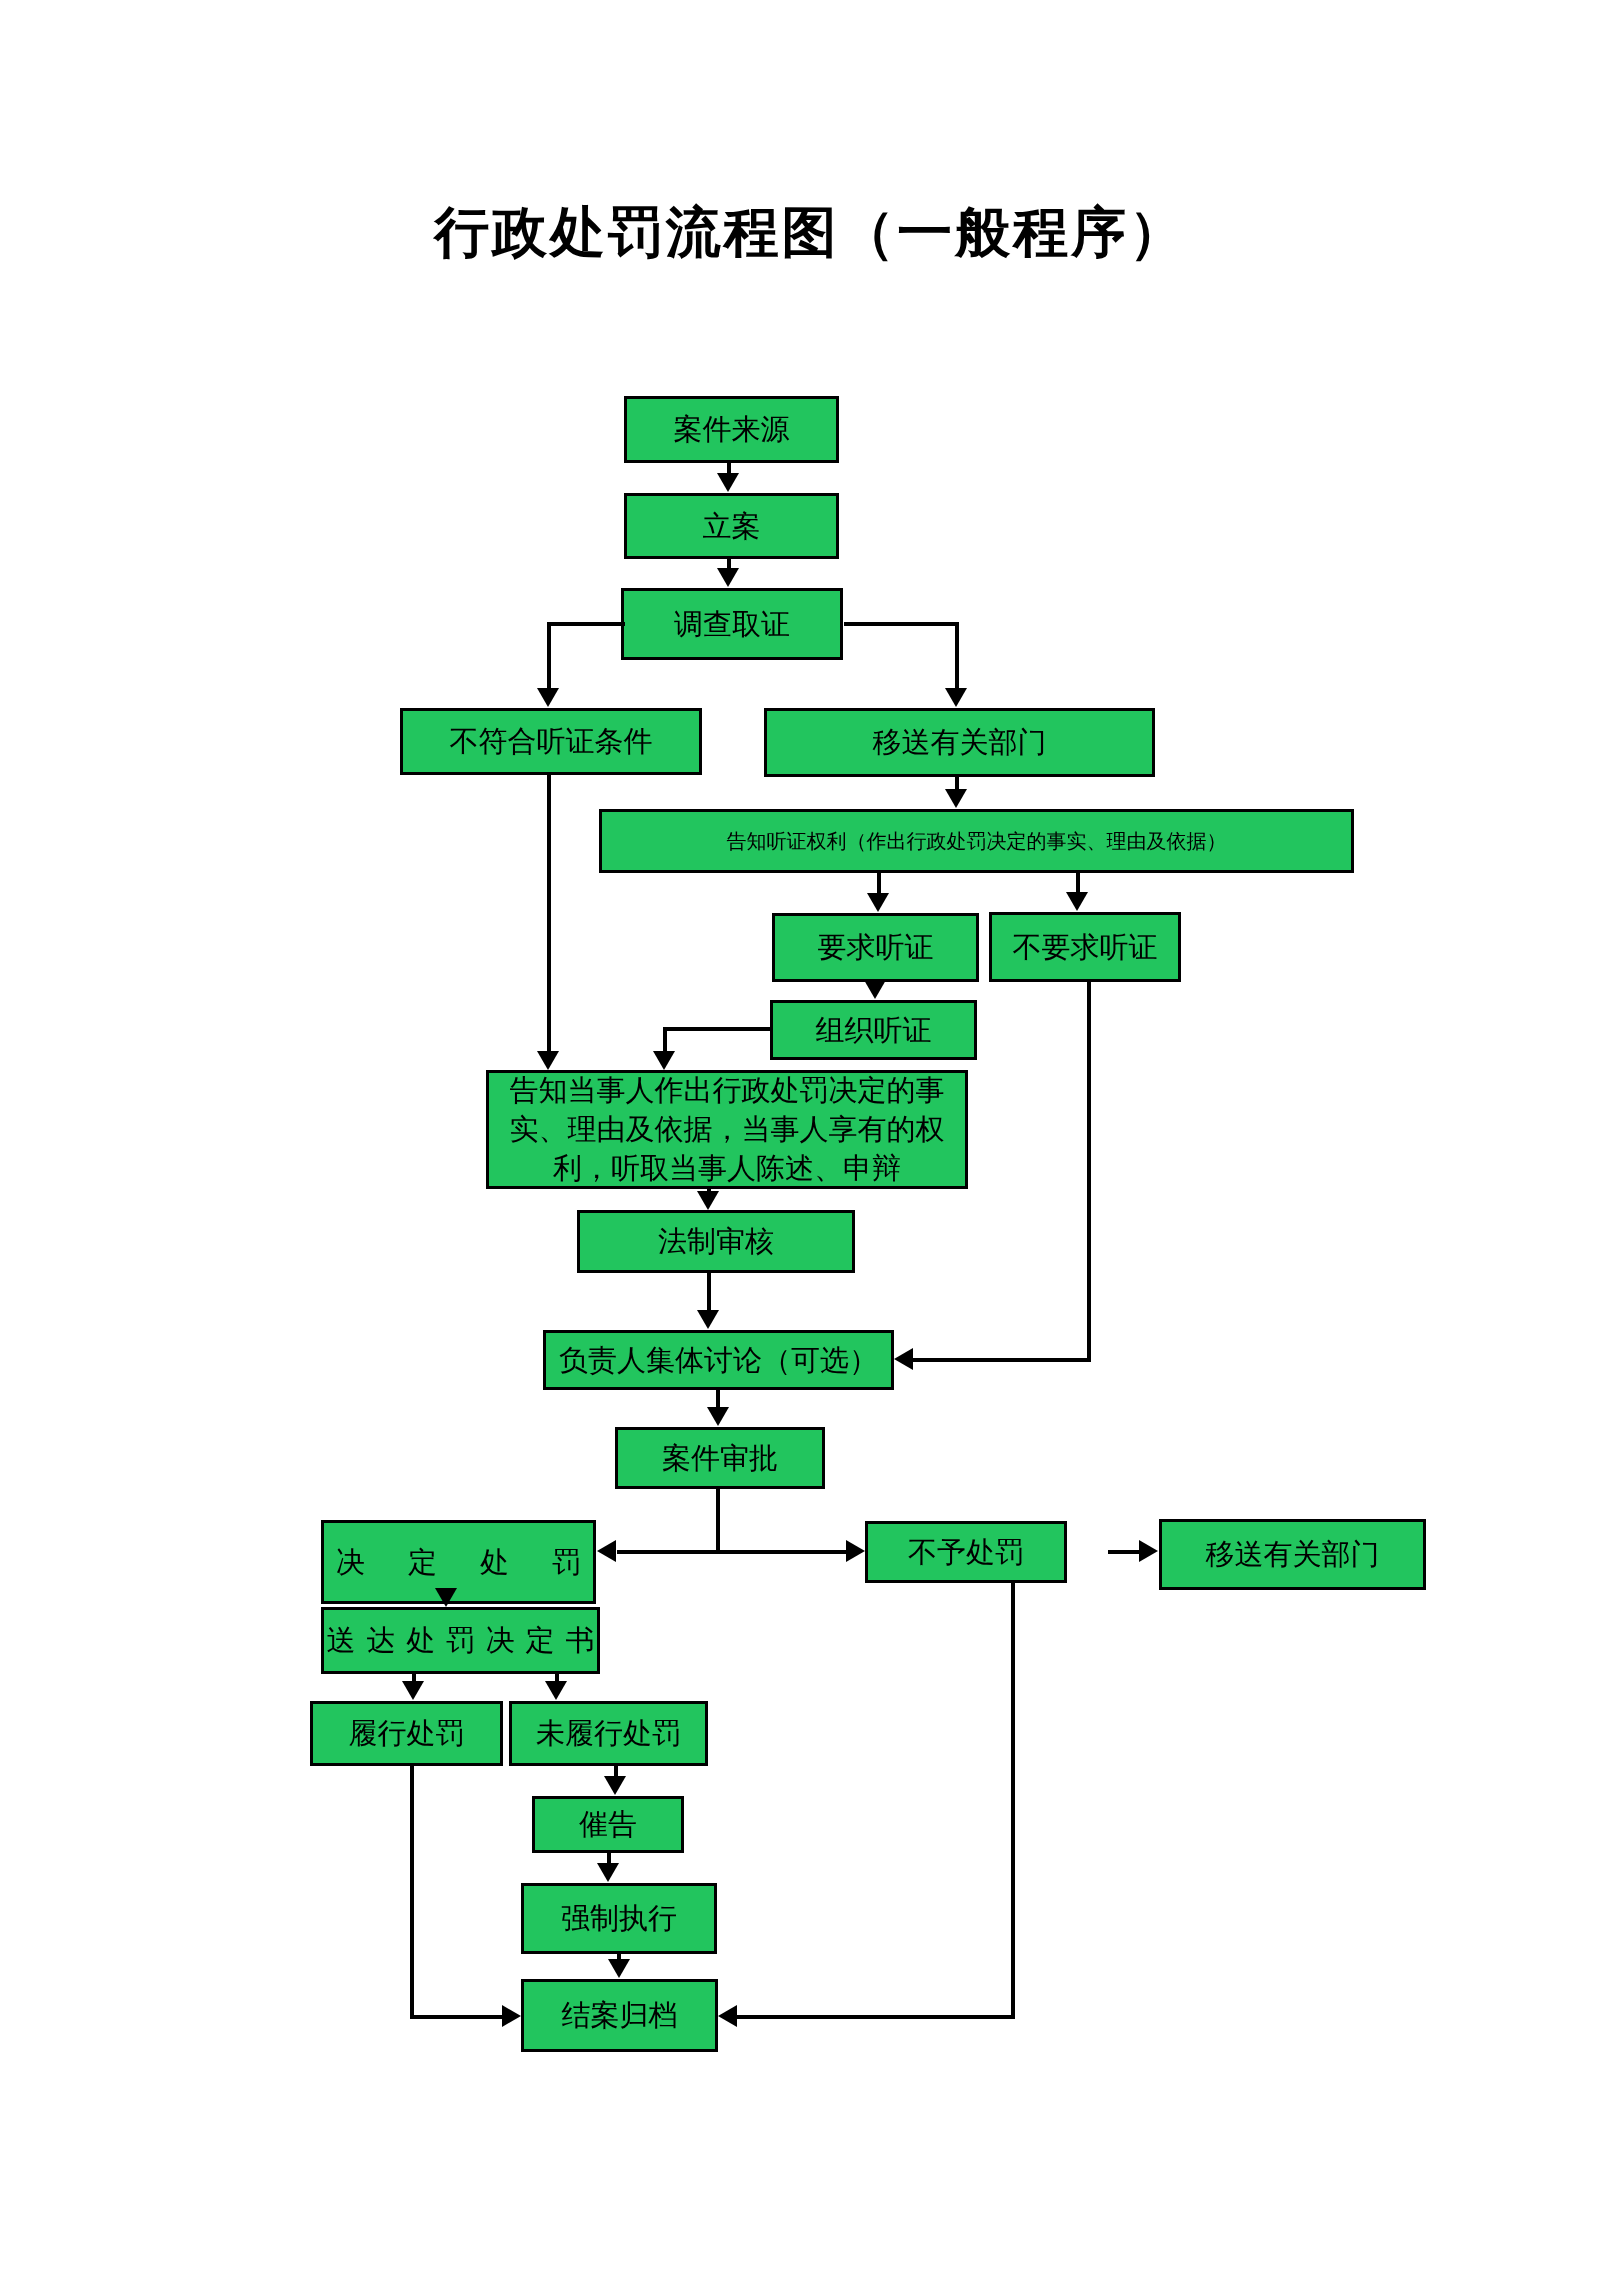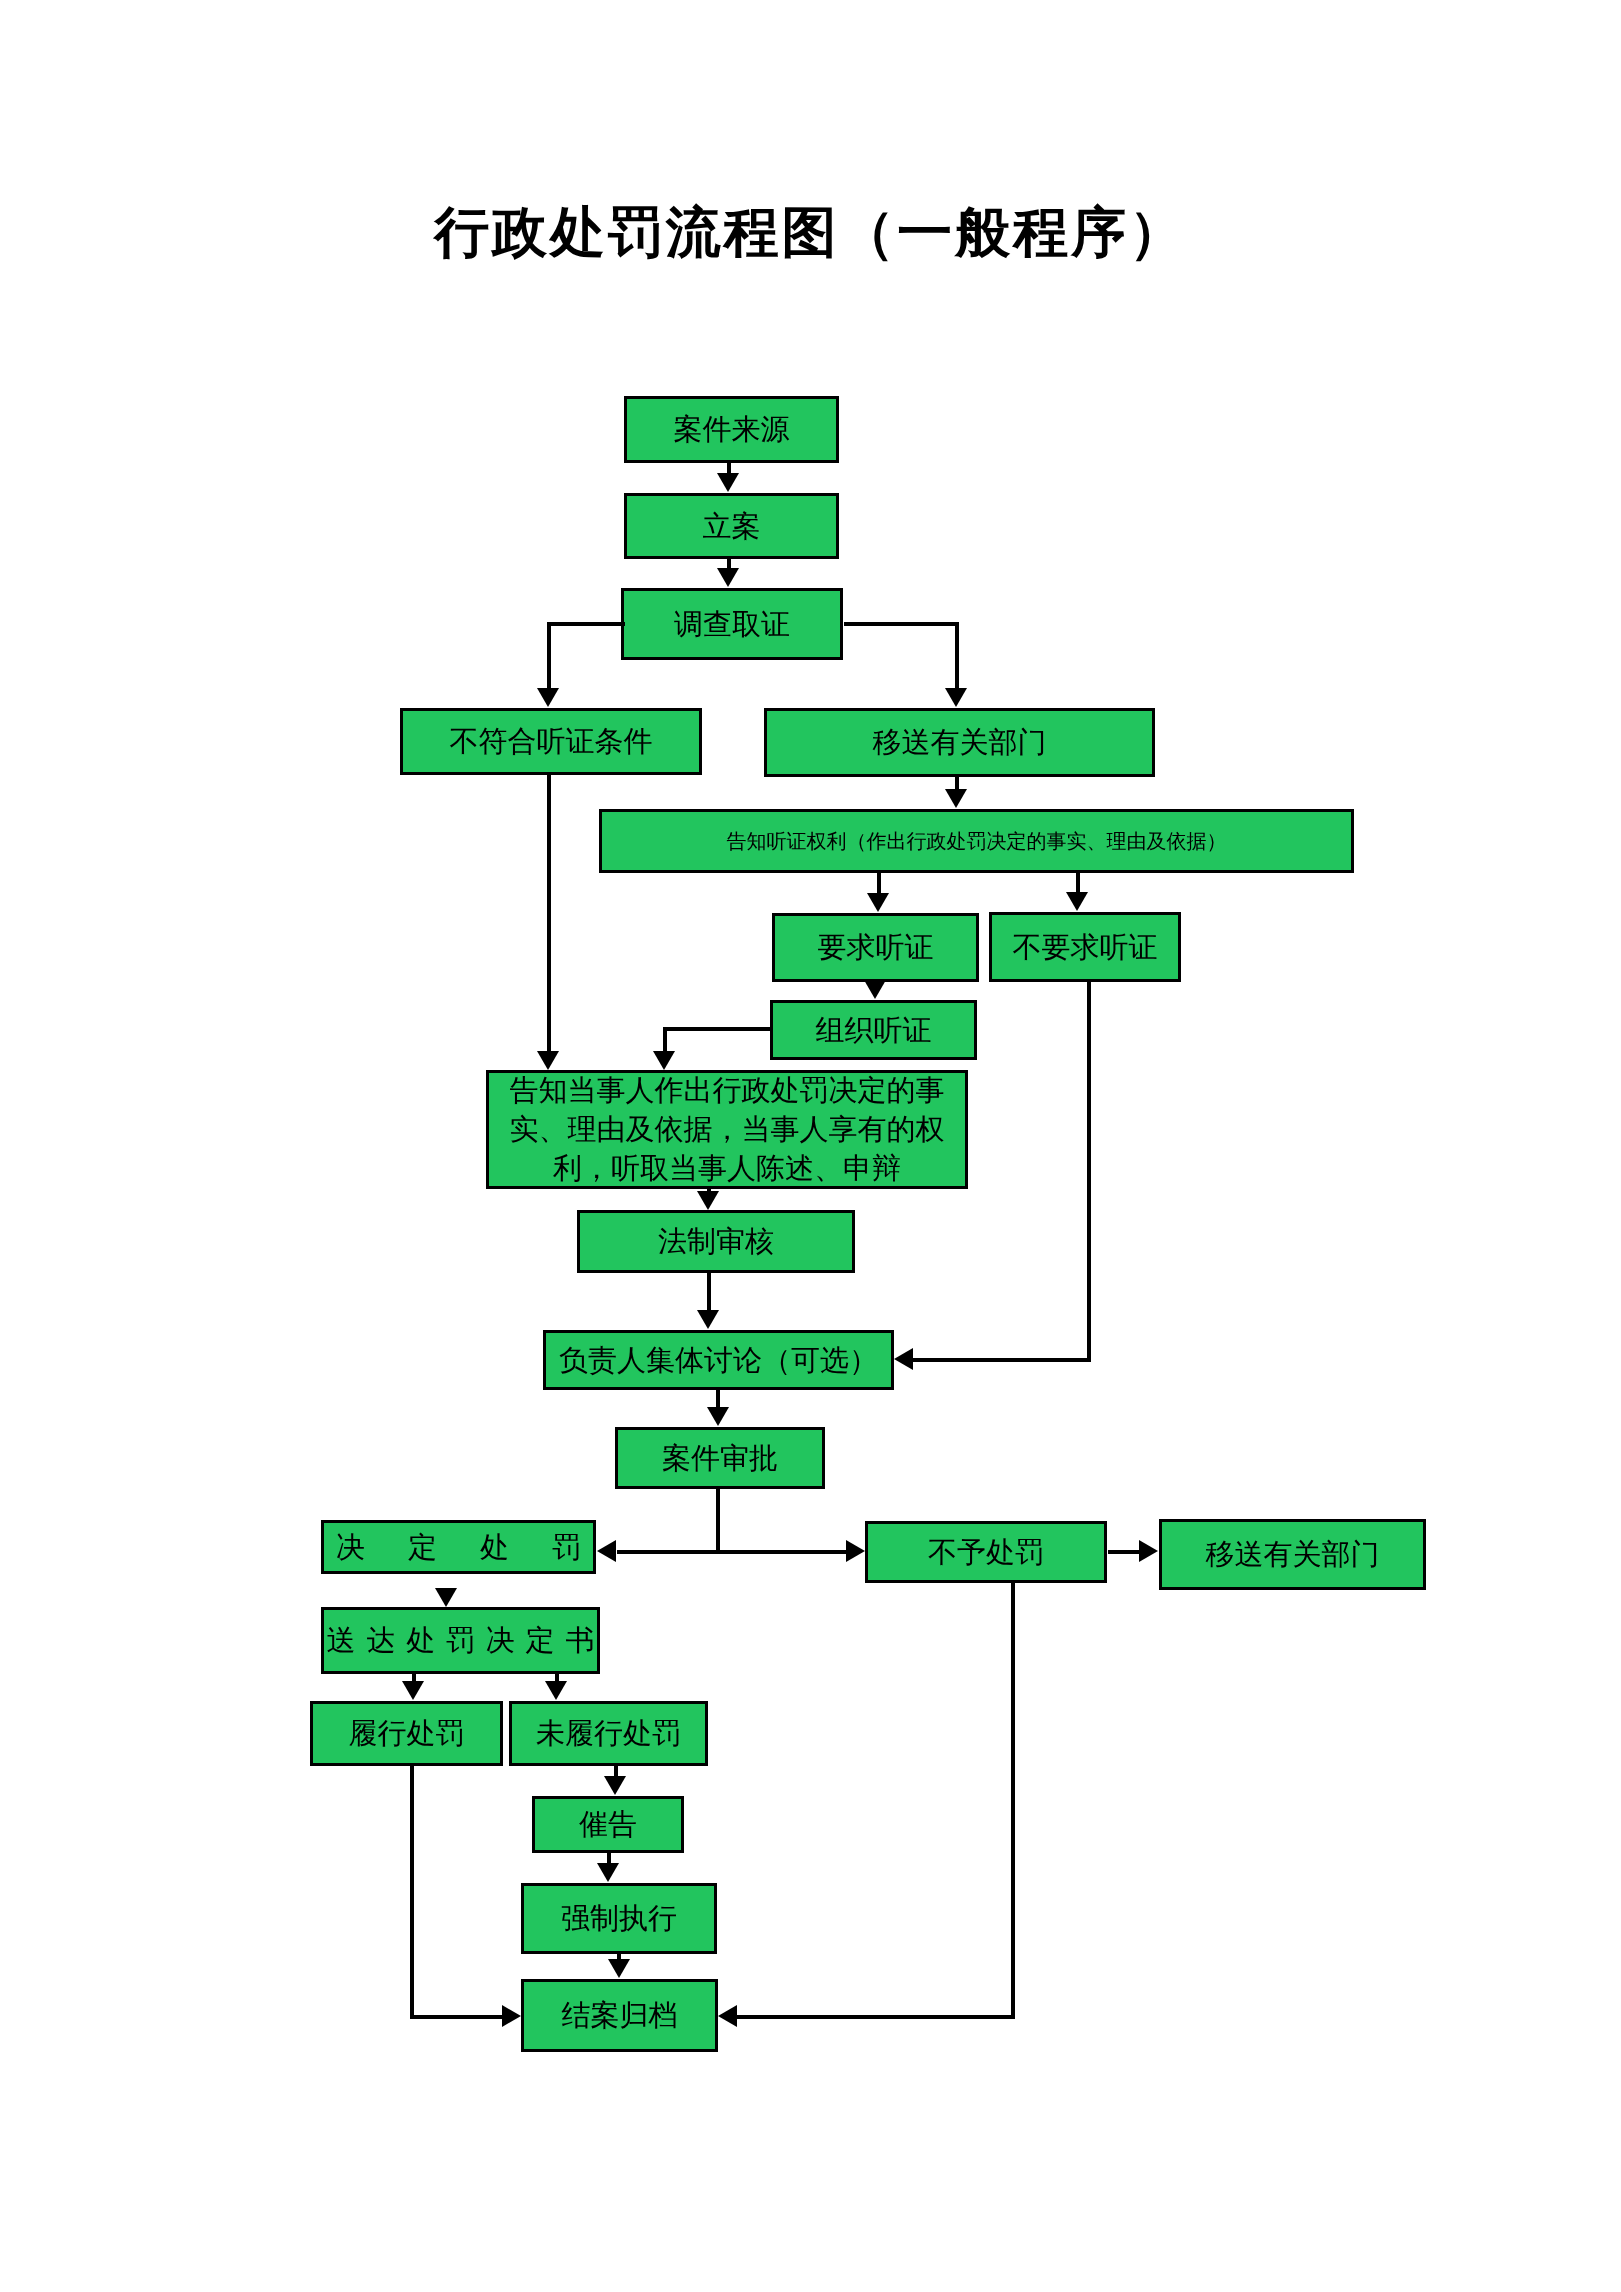--- a/index.html
+++ b/index.html
@@ -47,22 +47,22 @@
   <div class="box" style="left:400px;top:708px;width:302px;height:67px">不符合听证条件</div>
   <div class="box" style="left:764px;top:708px;width:391px;height:69px">移送有关部门</div>
   <div class="box long" style="left:599px;top:809px;width:755px;height:64px">告知听证权利（作出行政处罚决定的事实、理由及依据）</div>
   <div class="box" style="left:772px;top:913px;width:207px;height:69px">要求听证</div>
   <div class="box" style="left:989px;top:912px;width:192px;height:70px">不要求听证</div>
   <div class="box" style="left:770px;top:1000px;width:207px;height:60px">组织听证</div>
   <div class="box multiline" style="left:486px;top:1070px;width:482px;height:119px">告知当事人作出行政处罚决定的事实、理由及依据，当事人享有的权利，听取当事人陈述、申辩</div>
   <div class="box" style="left:577px;top:1210px;width:278px;height:63px">法制审核</div>
   <div class="box" style="left:543px;top:1330px;width:351px;height:60px">负责人集体讨论（可选）</div>
   <div class="box" style="left:615px;top:1427px;width:210px;height:62px">案件审批</div>
-  <div class="box spaced-wide" style="left:321px;top:1520px;width:275px;height:54px">决定处罚</div>
-  <div class="box" style="left:865px;top:1521px;width:242px;height:62px">不予处罚</div>
+  <div class="box spaced-wide" style="left:321px;top:1520px;width:275px;height:84px">决定处罚</div>
+  <div class="box" style="left:865px;top:1521px;width:202px;height:62px">不予处罚</div>
   <div class="box" style="left:1159px;top:1519px;width:267px;height:71px">移送有关部门</div>
   <div class="box spaced" style="left:321px;top:1607px;width:279px;height:67px">送达处罚决定书</div>
   <div class="box" style="left:310px;top:1701px;width:193px;height:65px">履行处罚</div>
   <div class="box" style="left:509px;top:1701px;width:199px;height:65px">未履行处罚</div>
   <div class="box" style="left:532px;top:1796px;width:152px;height:57px">催告</div>
   <div class="box" style="left:521px;top:1883px;width:196px;height:71px">强制执行</div>
   <div class="box" style="left:521px;top:1979px;width:197px;height:73px">结案归档</div>
 
   <div class="v" style="left:727px;top:463px;height:13.7px"></div>
   <div class="ah-d" style="left:717px;top:473px"></div>

